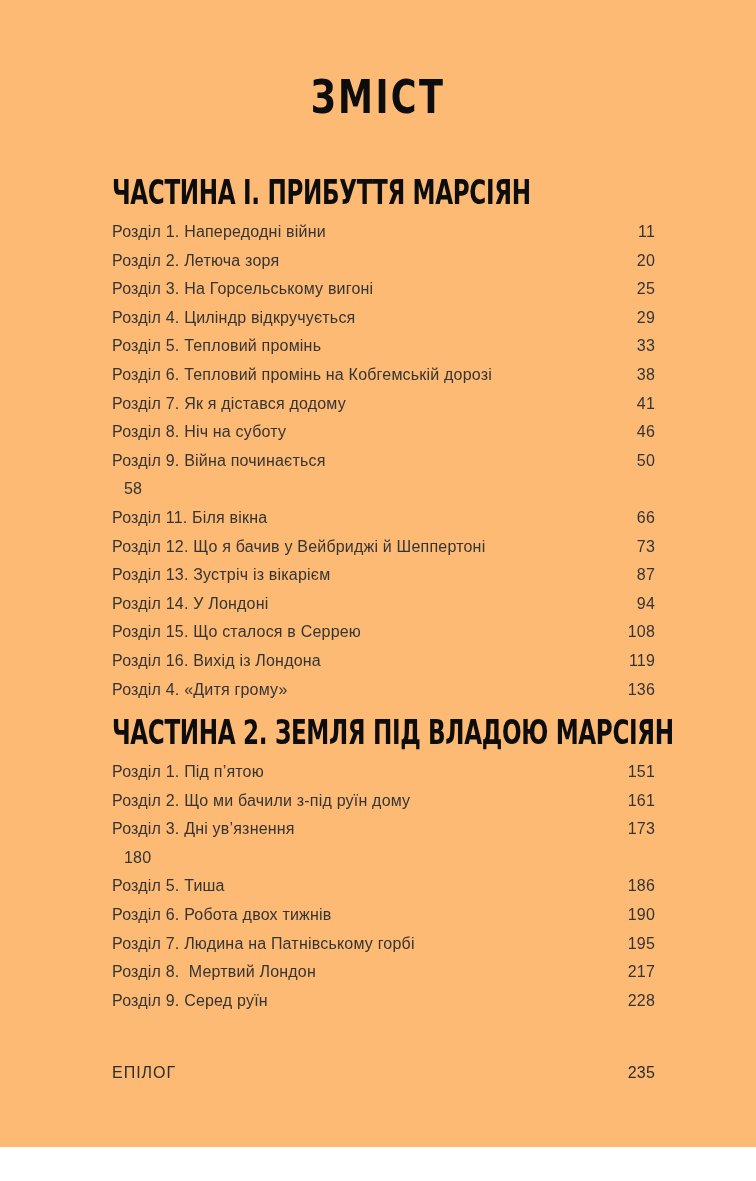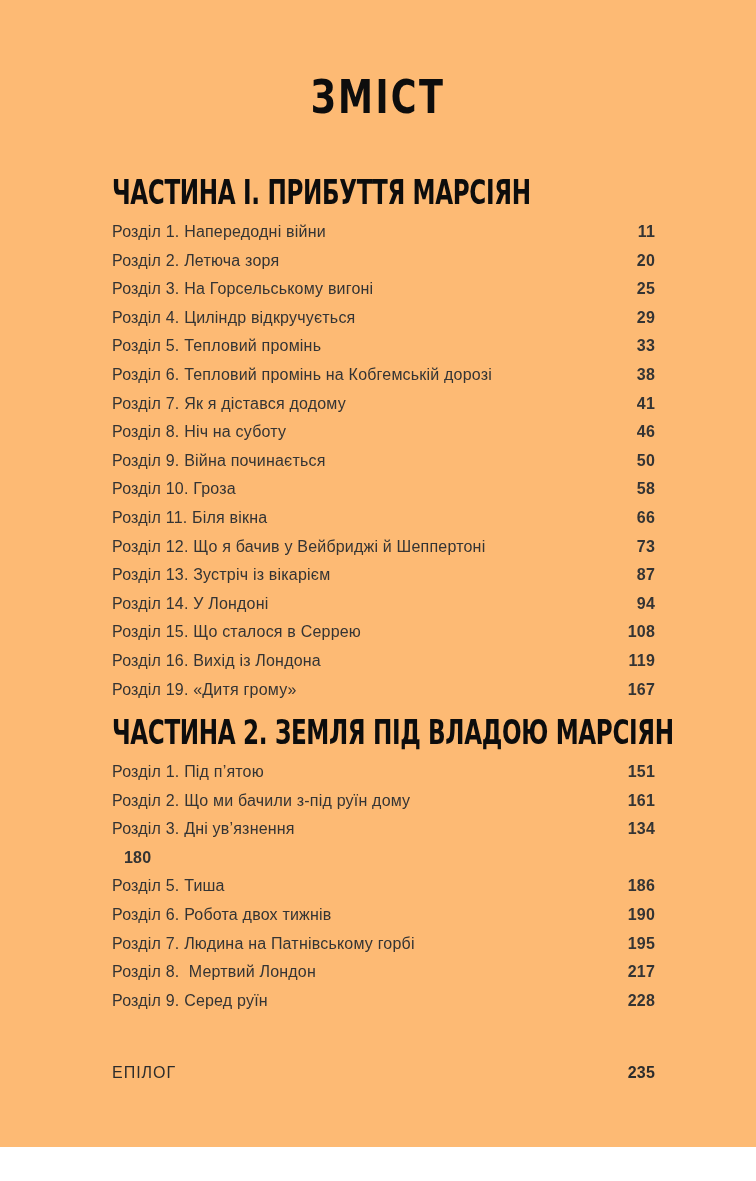--- a/index.html
+++ b/index.html
@@ -56,21 +56,21 @@
     display: flex;
     justify-content: space-between;
     align-items: baseline;
     height: 28.6px;
     line-height: 28.6px;
     font-size: 16px;
     color: #343434;
     letter-spacing: 0.2px;
   }
   .toc-row .label { white-space: pre-wrap; }
-  .toc-row .pg { margin-left: 12px; white-space: nowrap; font-weight: bold; }
+  .toc-row .pg { margin-left: 12px; white-space: nowrap; }
 
   .epilogue-row {
     margin-top: 44px;
     color: #2c2c2c;
   }
   .epilogue-row .label { letter-spacing: 1px; }
 </style>
 </head>
 <body>
 
@@ -122,21 +122,20 @@
     <span class="label">Розділ 8. Ніч на суботу</span>
     <span class="pg">46</span>
   </div>
 
   <div class="toc-row">
     <span class="label">Розділ 9. Війна починається</span>
     <span class="pg">50</span>
   </div>
 
   <div class="toc-row">
-    <span class="label">Розділ 10. Гроза</span>
     <span class="pg">58</span>
   </div>
 
   <div class="toc-row">
     <span class="label">Розділ 11. Біля вікна</span>
     <span class="pg">66</span>
   </div>
 
   <div class="toc-row">
     <span class="label">Розділ 12. Що я бачив у Вейбриджі й Шеппертоні</span>
@@ -157,42 +156,42 @@
     <span class="label">Розділ 15. Що сталося в Серрею</span>
     <span class="pg">108</span>
   </div>
 
   <div class="toc-row">
     <span class="label">Розділ 16. Вихід із Лондона</span>
     <span class="pg">119</span>
   </div>
 
   <div class="toc-row">
-    <span class="label">Розділ 19. «Дитя грому»</span>
-    <span class="pg">167</span>
+    <span class="label">Розділ 4. «Дитя грому»</span>
+    <span class="pg">136</span>
   </div>
 </div>
   </section>
 
   <section class="toc-section">
     <h2 class="section-heading">ЧАСТИНА 2. ЗЕМЛЯ ПІД ВЛАДОЮ МАРСІЯН</h2>
     <div class="entries">
   <div class="toc-row">
     <span class="label">Розділ 1. Під п’ятою</span>
     <span class="pg">151</span>
   </div>
 
   <div class="toc-row">
     <span class="label">Розділ 2. Що ми бачили з-під руїн дому</span>
     <span class="pg">161</span>
   </div>
 
   <div class="toc-row">
     <span class="label">Розділ 3. Дні ув’язнення</span>
-    <span class="pg">134</span>
+    <span class="pg">173</span>
   </div>
 
   <div class="toc-row">
     <span class="pg">180</span>
   </div>
 
   <div class="toc-row">
     <span class="label">Розділ 5. Тиша</span>
     <span class="pg">186</span>
   </div>

